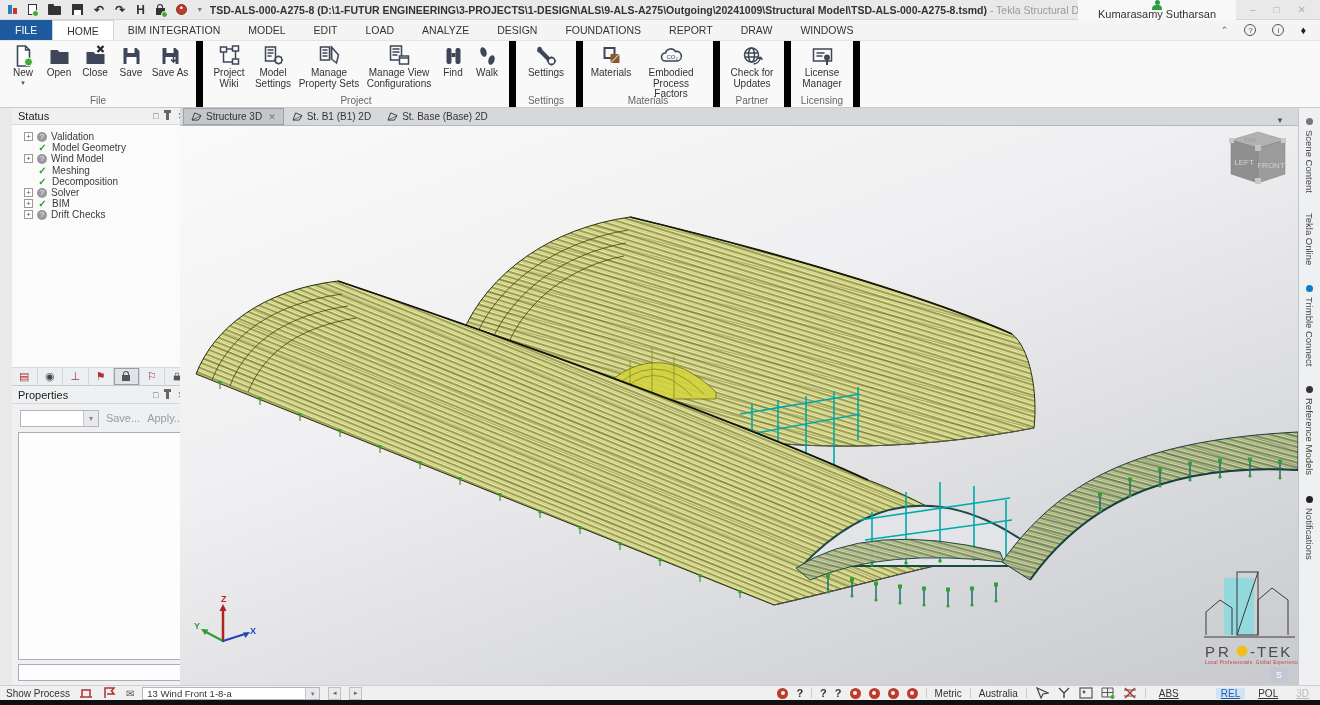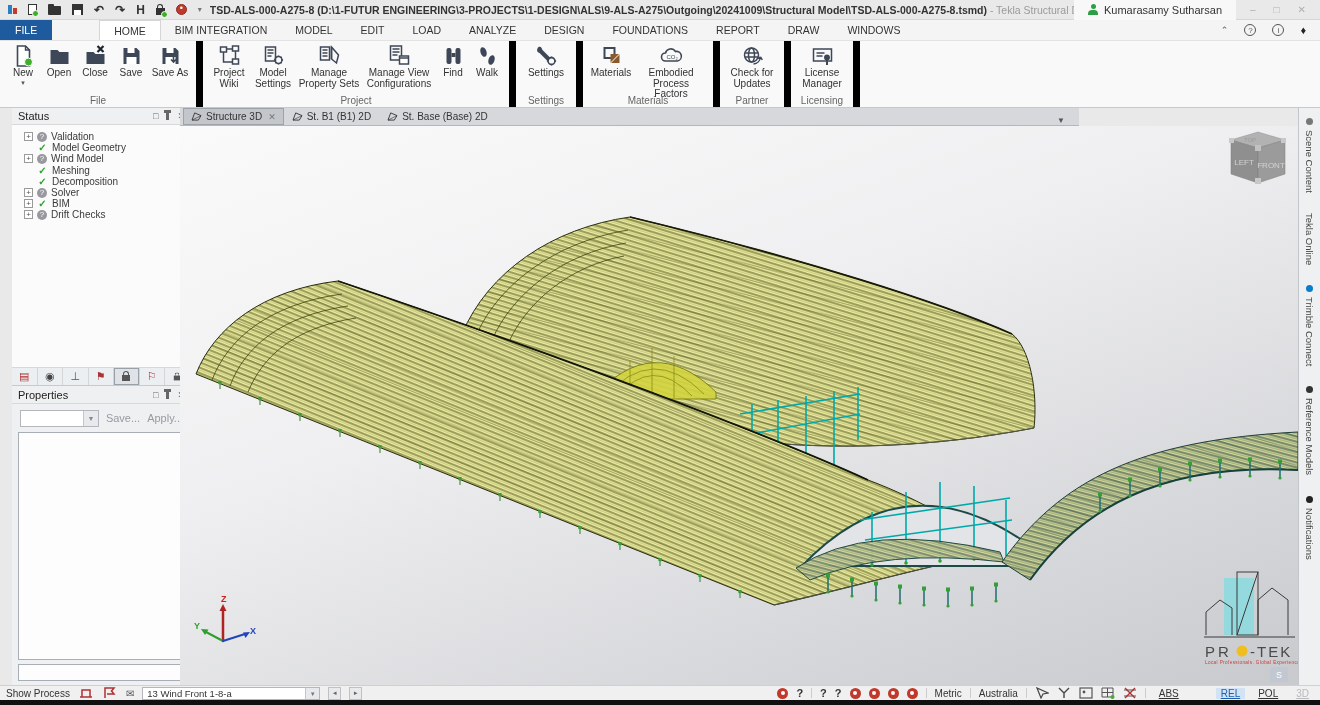--- a/index.html
+++ b/index.html
@@ -25,31 +25,31 @@
 .q-floppy { width:11px; height:11px; background:#333; }
 .q-floppy::before { content:""; position:absolute; left:2px; bottom:0; width:7px; height:5px; background:#fff; }
 .q-glyph { font-size:12px; font-weight:bold; color:#333; line-height:12px; }
 .q-lock { width:9px; height:7px; background:#333; margin-top:4px; }
 .q-lock::before { content:""; position:absolute; top:-4px; left:1.5px; width:4px; height:4px; border:1.5px solid #333; border-bottom:none; border-radius:3px 3px 0 0; }
 .q-rec { width:11px; height:11px; border-radius:50%; background:#c0392b; border:1px solid #8e2b20; }
 .q-rec::before { content:"•"; position:absolute; left:3px; top:-2px; color:#fff; font-size:9px; }
 .q-caret { color:#777; font-size:8px; }
 .title-text { flex:1; text-align:center; font-size:10.5px; font-weight:bold; color:#333; white-space:nowrap; overflow:hidden; }
 .title-sub { font-weight:normal; color:#9a9a9a; }
-.user-chip { display:flex; align-items:center; gap:6px; background:#f8f8f8; height:20px; padding:0 14px; font-size:11px; color:#333; }
+.user-chip { display:flex; align-items:center; gap:6px; background:#f8f8f8; height:20px; padding:0 20px; font-size:11px; color:#333;flex-direction:column; }
 .person { position:relative; width:10px; height:11px; }
 .person::before { content:""; position:absolute; left:2.5px; top:0; width:5px; height:5px; border-radius:50%; background:#2e9e46; }
 .person::after { content:""; position:absolute; left:0; top:5.5px; width:10px; height:5px; border-radius:4px 4px 0 0; background:#2e9e46; }
 .win-controls { display:flex; gap:18px; padding:0 14px; color:#b0b0b0; font-size:10px; }
 
 
 #ribbontabs { left:0; top:20px; width:1320px; height:21px; display:flex; align-items:stretch; background:#f4f4f4; border-bottom:1px solid #e3e3e3; }
 .rtab { display:flex; align-items:center; padding:0 14px; font-size:10.5px; color:#333; }
 .rtab.file { background:#1e5b9e; color:#fff; padding:0 15px; }
-.rtab.active { background:#fff; border:1px solid #d5d5d5; border-bottom:none;margin-left:47px; }
+.rtab.active { background:#fff; border:1px solid #d5d5d5; border-bottom:none; }
 .rtabs-right { margin-left:auto; display:flex; align-items:center; gap:16px; padding-right:14px; color:#555; }
 .circ-glyph { display:inline-flex; width:12px; height:12px; border:1px solid #555; border-radius:50%; align-items:center; justify-content:center; font-size:8px; }
 .bell { color:#222; font-size:11px; }
 
 
 #ribbonbody { left:0; top:41px; width:1320px; height:67px; display:flex; background:#f9f9f9; border-bottom:1px solid #c9c9c9; }
 .rgroup { position:relative; display:flex; align-items:flex-start; padding:2px 5px 13px; border-right:7px solid #000000; }
 .rgroup-label { position:absolute; bottom:1px; left:0; right:0; text-align:center; font-size:10px; color:#666; }
 .rbtn { display:flex; flex-direction:column; align-items:center; gap:0; padding:1px 2px; }
 .rbtn svg { width:25px; height:24px; }
@@ -77,21 +77,21 @@
 .mlock::before { content:""; position:absolute; top:-4px; left:1px; width:4px; height:4px; border:1.5px solid #555; border-bottom:none; border-radius:3px 3px 0 0; }
 .props-title { position:absolute; left:0; top:279px; width:100%; }
 .prop-toolbar { position:absolute; left:0; top:297px; width:100%; height:26px; display:flex; align-items:center; gap:7px; padding:0 8px; }
 .combo { position:relative; width:84px; height:17px; background:#fff; border:1px solid #b5b5bd; }
 .combo .cbtn { position:absolute; right:0; top:0; width:15px; height:100%; background:#e7e9ec; border-left:1px solid #c5c5cc; color:#888; font-size:7px; text-align:center; line-height:15px; }
 .gbtn { color:#9a9aa0; font-size:11px; }
 .bigbox { position:absolute; left:6px; top:324px; width:166px; height:228px; background:#fdfdfe; border:1px solid #a9adb5; }
 .smallbox { position:absolute; left:6px; top:556px; width:166px; height:17px; background:#fdfdfe; border:1px solid #a9adb5; }
 
 
-#doctabs { left:180px; top:108px; width:899px; height:18px; display:flex; align-items:flex-end; background:#d6d8db; border-bottom:1px solid #b4b7bc; padding-left:3px; }
+#doctabs { left:180px; top:108px; width:1118px; height:18px; display:flex; align-items:flex-end; background:#d6d8db; border-bottom:1px solid #b4b7bc; padding-left:3px; }
 .dtab { display:flex; align-items:center; gap:4px; height:17px; padding:0 8px; font-size:10px; color:#333; }
 .dtab.active { background:#c3c7cc; box-shadow:inset 0 0 0 1px #9ea3aa; }
 .dtab .x { color:#777; font-size:9px; margin-left:2px; }
 .dt-collapse { margin-left:auto; margin-right:14px; color:#555; font-size:8px; }
 
 
 #viewport { left:180px; top:126px; width:1118px; height:559px; overflow:hidden;
   background:linear-gradient(160deg,#fafafa 0%, #efeff1 40%, #d6d7da 78%, #c9cacd 100%); }
 #scene { position:absolute; inset:0; width:100%; height:100%; }
 

